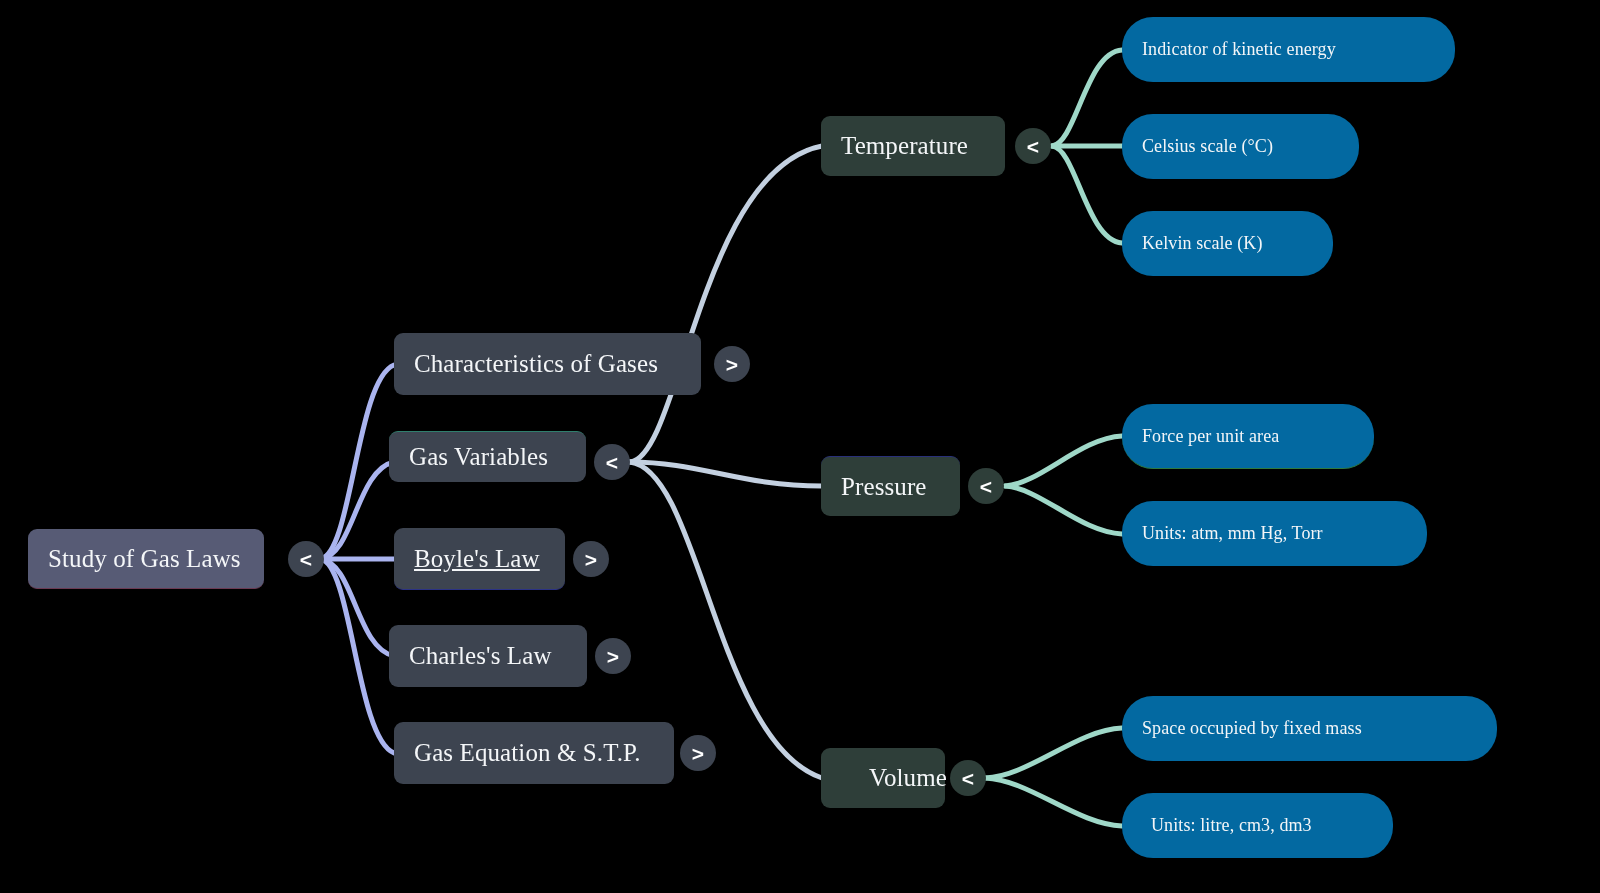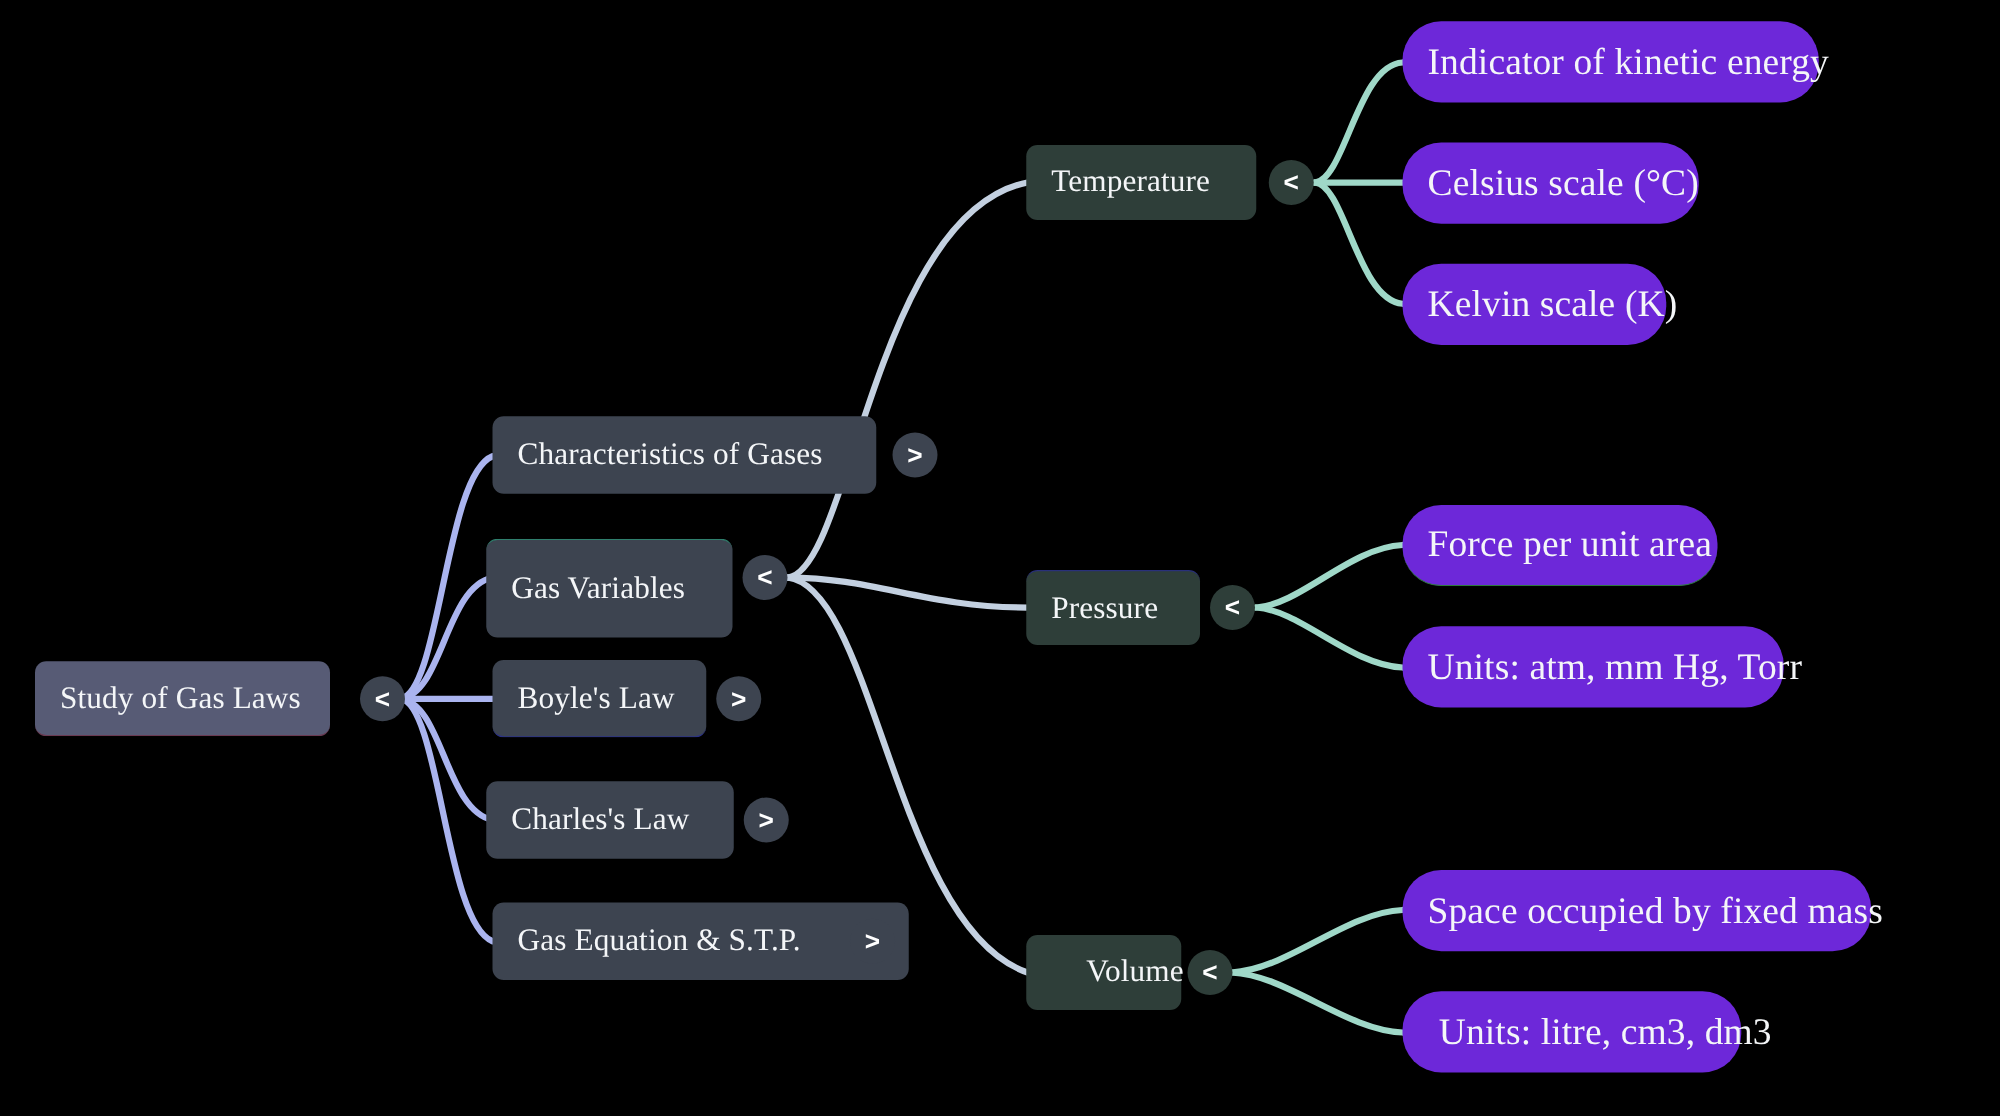--- a/index.html
+++ b/index.html
@@ -41,27 +41,27 @@
   }
   .node-l2 {
     background: #3d4450;
     font-size: 25px;
   }
   .node-l3 {
     background: #2e3e39;
     font-size: 25px;
   }
   .node-leaf {
-    background: #6d28d9;
-    font-size: 30px;
+    background: #0369a1;
+    font-size: 18px;
     border-radius: 31px;
   }
   .bd-top-teal  { border-top: 1.5px solid #2f7f6d; }
   .bd-top-blue  { border-top: 1.5px solid #29307a; }
-  .bd-bot-blue  { border-bottom: 1.5px solid #2b3286; }
+  .bd-bot-blue  { border-bottom: 1.5px solid #2b3286; text-decoration: underline; }
   .bd-bot-green { border-bottom: 1.5px solid #2f7a3f; }
   .toggle {
     position: absolute;
     width: 36px;
     height: 36px;
     border-radius: 50%;
     background: #3d4450;
     color: #ffffff;
     display: flex;
     align-items: center;
@@ -115,42 +115,42 @@
     <span>&lt;</span>
   </div>
 
   <div class="node node-l2" style="left:394px; top:333px; width:307px; height:62px;">
     <span>Characteristics of Gases</span>
   </div>
   <div class="toggle" style="left:714px; top:346px;">
     <span>&gt;</span>
   </div>
 
-  <div class="node node-l2 bd-top-teal" style="left:389px; top:431px; width:197px; height:79px;">
+  <div class="node node-l2 bd-top-teal" style="left:389px; top:431px; width:197px; height:51px;">
     <span>Gas Variables</span>
   </div>
   <div class="toggle" style="left:594px; top:444px;">
     <span>&lt;</span>
   </div>
 
   <div class="node node-l2 bd-bot-blue" style="left:394px; top:528px; width:171px; height:62px;">
     <span>Boyle's Law</span>
   </div>
   <div class="toggle" style="left:573px; top:541px;">
     <span>&gt;</span>
   </div>
 
   <div class="node node-l2" style="left:389px; top:625px; width:198px; height:62px;">
     <span>Charles's Law</span>
   </div>
   <div class="toggle" style="left:595px; top:638px;">
     <span>&gt;</span>
   </div>
 
-  <div class="node node-l2" style="left:394px; top:722px; width:333px; height:62px;">
+  <div class="node node-l2" style="left:394px; top:722px; width:280px; height:62px;">
     <span>Gas Equation &amp; S.T.P.</span>
   </div>
   <div class="toggle" style="left:680px; top:735px;">
     <span>&gt;</span>
   </div>
 
   <div class="node node-l3" style="left:821px; top:116px; width:184px; height:60px;">
     <span>Temperature</span>
   </div>
   <div class="toggle toggle-l3" style="left:1015px; top:128px;">

